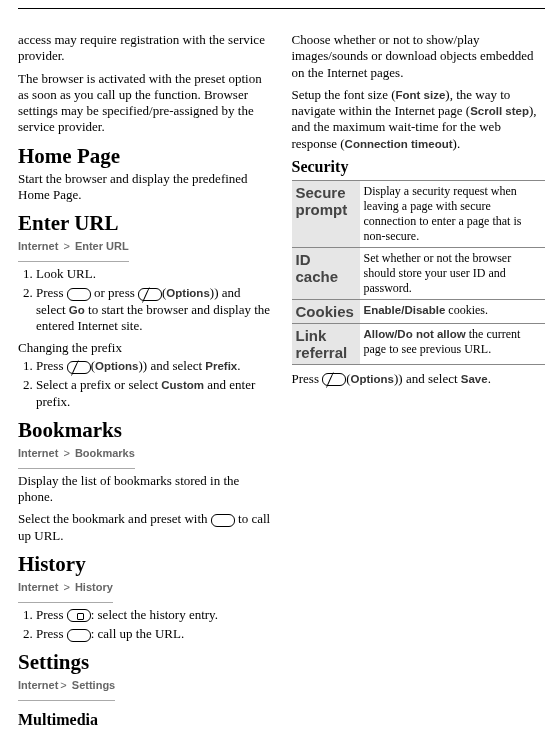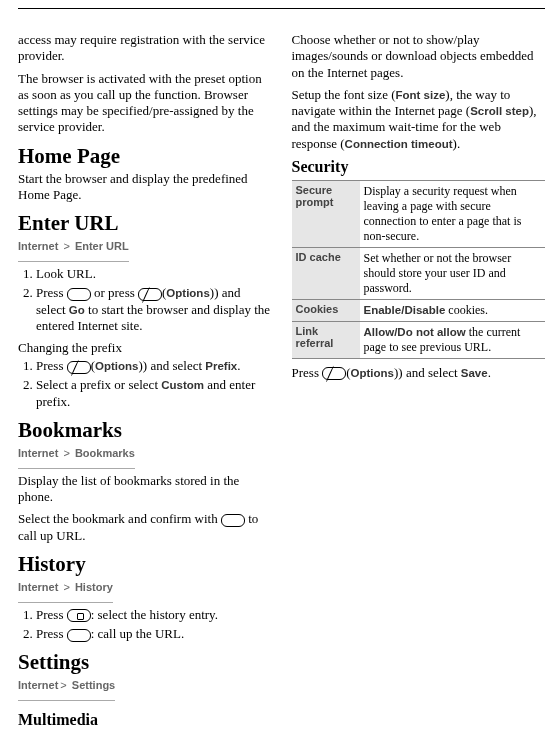--- a/index.html
+++ b/index.html
@@ -99,21 +99,21 @@
   table.sec td {
     border-top: 1px solid #888;
     padding: 3px 4px;
     vertical-align: top;
   }
   table.sec tr:last-child td { border-bottom: 1px solid #888; }
   table.sec td.label {
     background: #e6e6e6;
     font-family: Arial, Helvetica, sans-serif;
     font-weight: bold;
-    font-size: 11px;
+    font-size: 15px;
     width: 68px;
     color: #444;
   }
   .nowrap { white-space: nowrap; }
 </style>
 </head>
 <body>
 
 <div class="page">
 
@@ -147,21 +147,21 @@
         <span>Select a prefix or select </span><span class="uilabel">Custom</span><span> and enter prefix.</span>
       </li>
     </ol>
 
     <h1>Bookmarks</h1>
     <div class="crumb">
       <span>Internet</span><span class="gt"> &gt; </span><span>Bookmarks</span>
     </div>
     <p>Display the list of bookmarks stored in the phone.</p>
     <p>
-      <span>Select the bookmark and confirm with </span><span class="key"></span><span> to call up URL.</span>
+      <span>Select the bookmark and preset with </span><span class="key"></span><span> to call up URL.</span>
     </p>
 
     <h1>History</h1>
     <div class="crumb">
       <span>Internet</span><span class="gt"> &gt; </span><span>History</span>
     </div>
 
     
 
     <ol class="steps">

